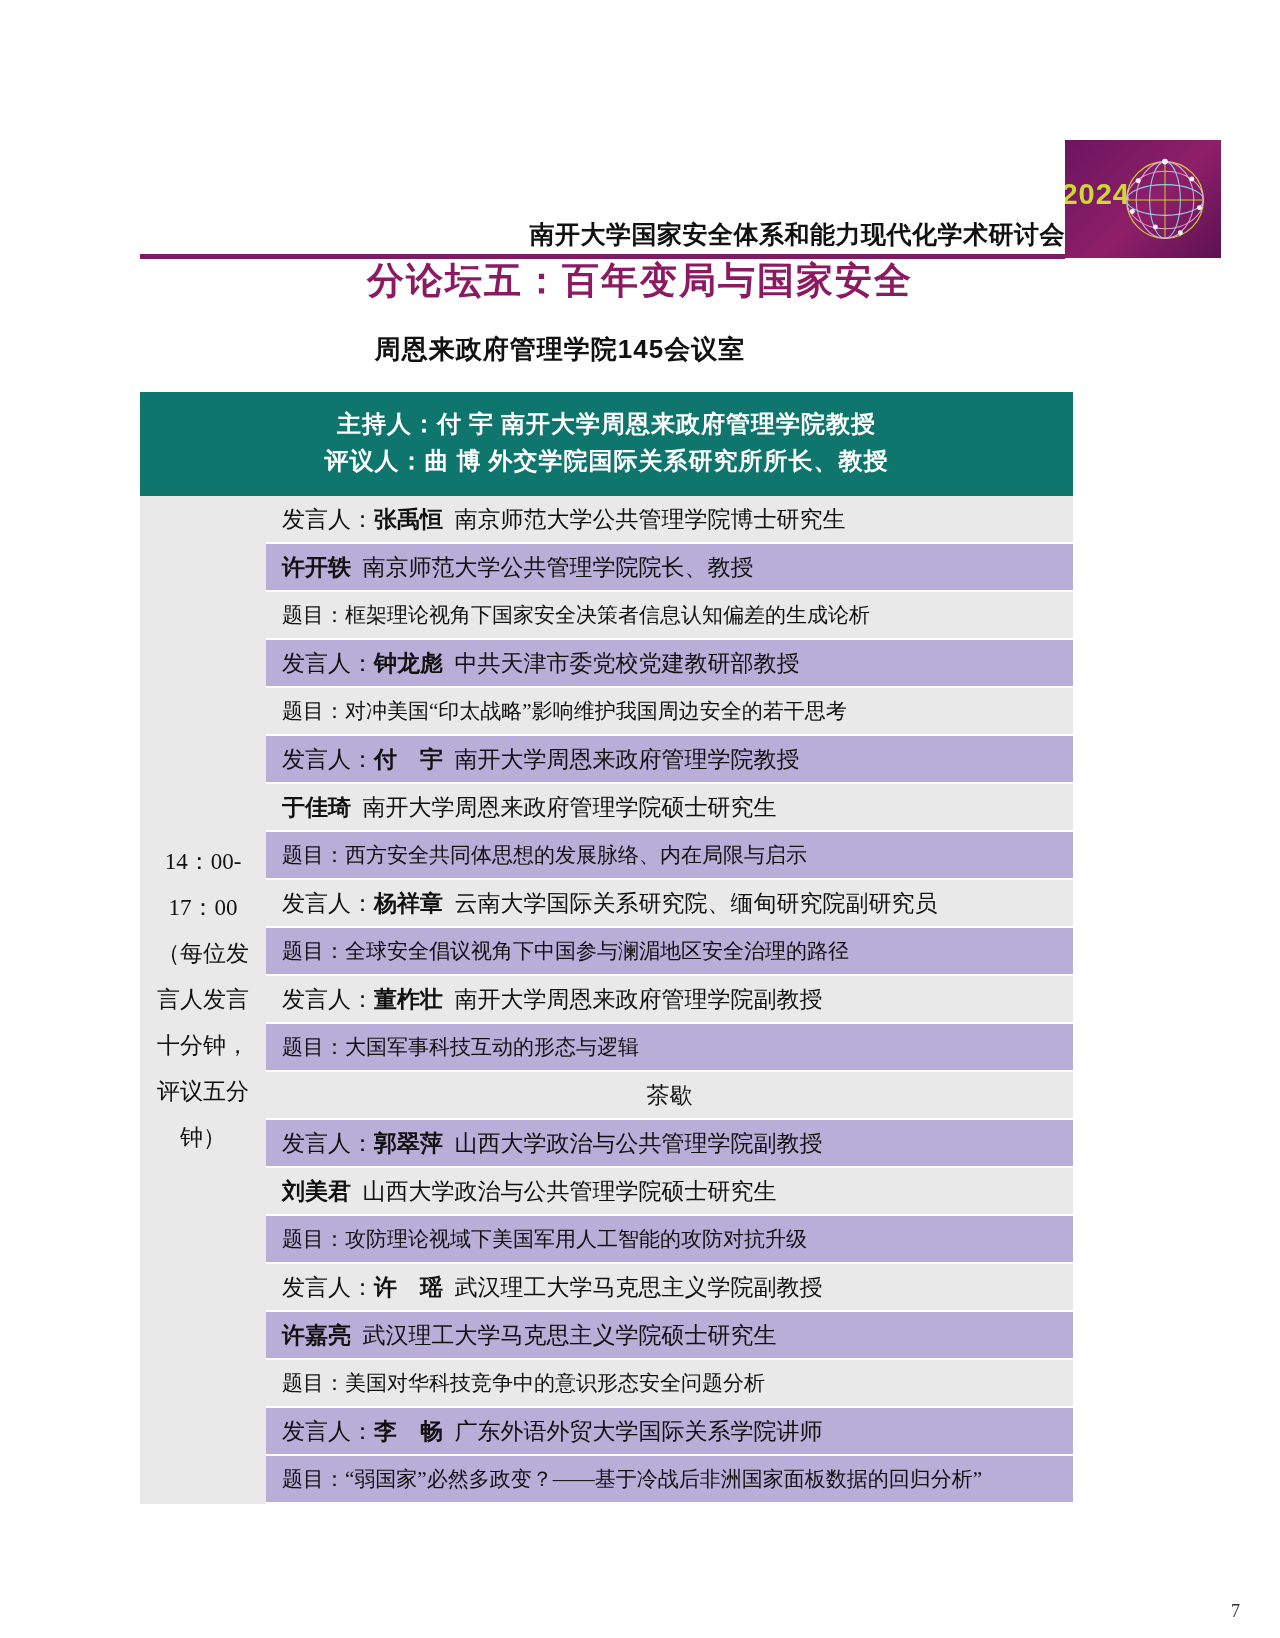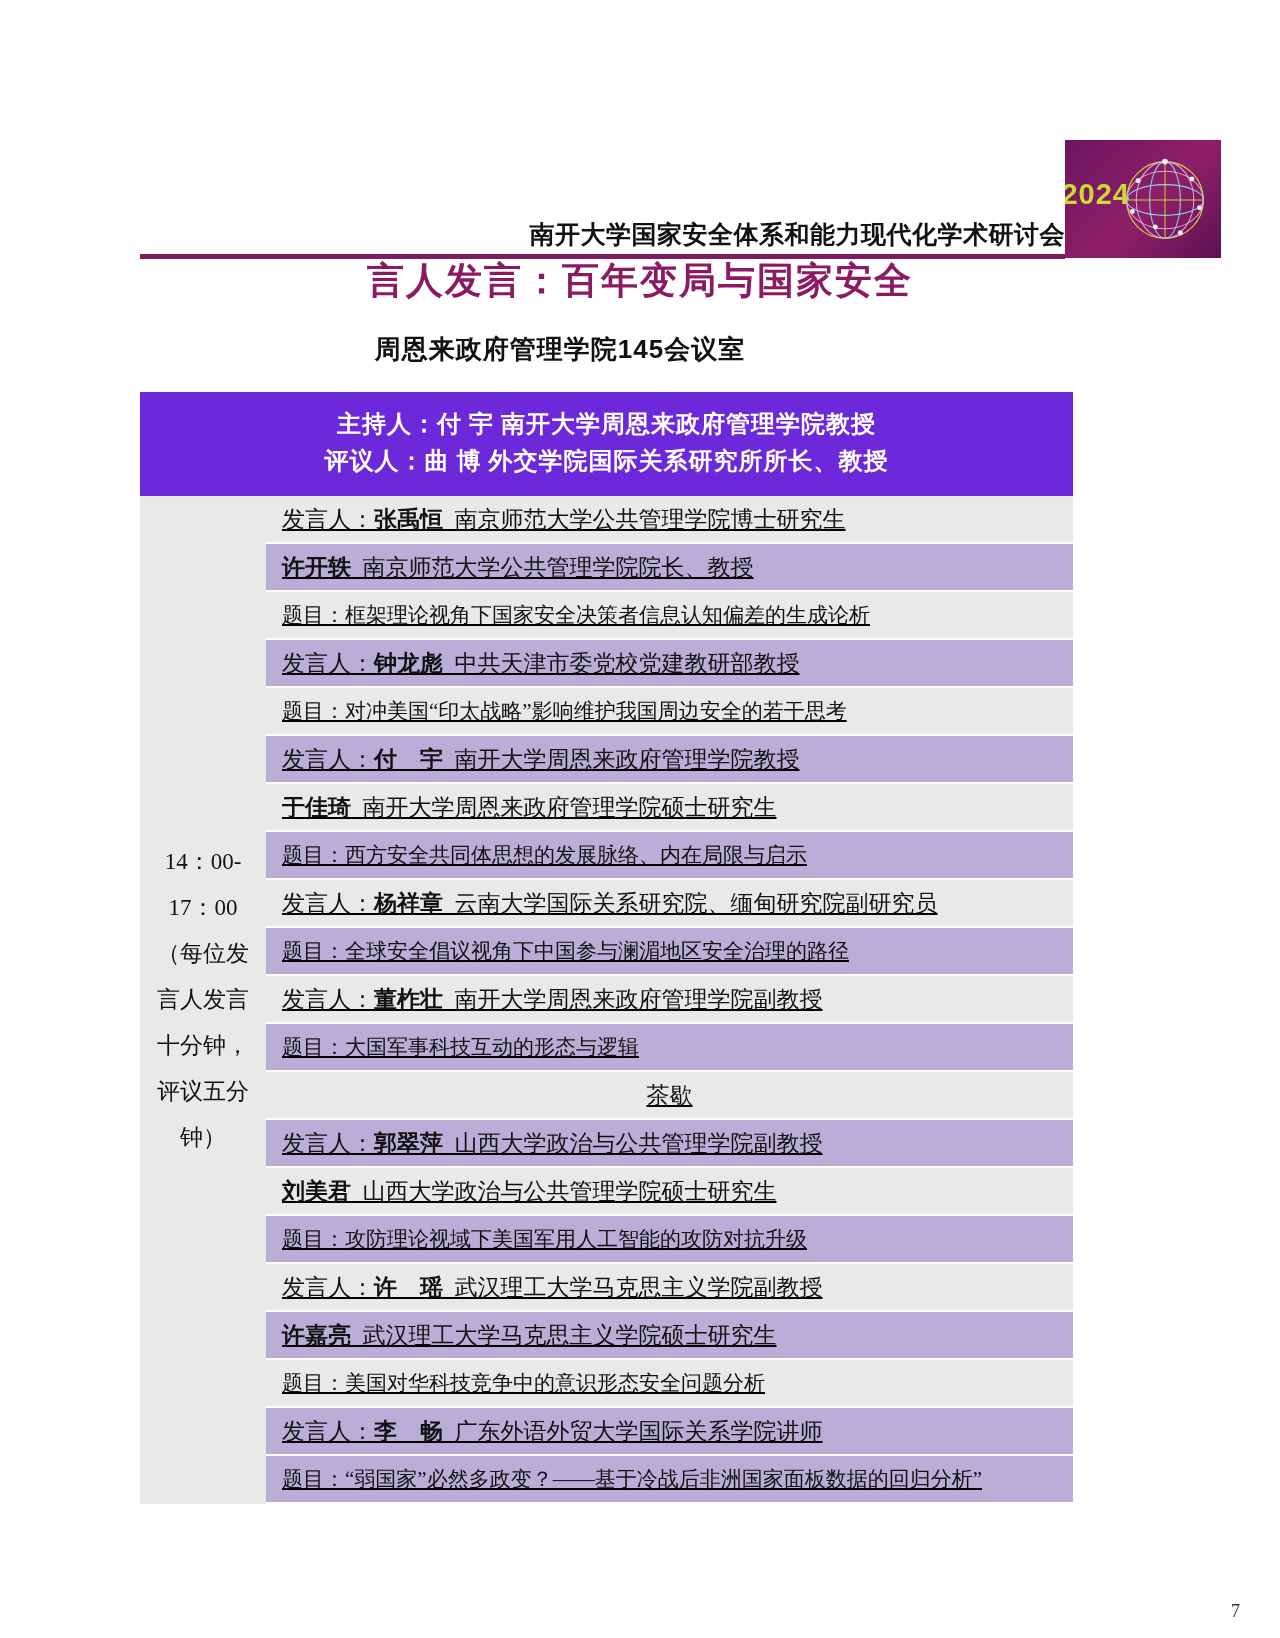--- a/index.html
+++ b/index.html
@@ -98,21 +98,21 @@
   }
 
   
   .table-wrap {
     position: absolute;
     left: 140px;
     top: 392px;
     width: 933px;
   }
   .chair-band {
-    background: #6d28d9;
+    background: #0f766e;
     color: #ffffff;
     padding: 14px 0 16px 0;
     text-align: center;
     line-height: 1.55;
   }
   .chair-line {
     font-family: "Liberation Serif", serif;
     font-weight: bold;
     font-size: 24px;
     letter-spacing: 1px;
@@ -138,21 +138,20 @@
     font-size: 23px;
     color: #111;
     line-height: 2.0;
     text-align: center;
     white-space: nowrap;
   }
   .rows-col {
     flex: 1 1 auto;
     display: flex;
     flex-direction: column;
-    text-decoration: underline;
   }
   .row {
     height: 46px;
     display: flex;
     align-items: center;
     margin-bottom: 2px;
     box-sizing: border-box;
     padding: 0 16px;
   }
   .row.light { background: #e9e9ea; }
@@ -204,21 +203,21 @@
       <circle cx="78" cy="28" r="2.6" fill="#f2f2f2"></circle>
       <circle cx="22" cy="30" r="2.6" fill="#f2f2f2"></circle>
       <circle cx="86" cy="58" r="2.6" fill="#f2f2f2"></circle>
       <circle cx="16" cy="62" r="2.6" fill="#f2f2f2"></circle>
       <circle cx="40" cy="78" r="2.6" fill="#f2f2f2"></circle>
       <circle cx="66" cy="84" r="2.6" fill="#f2f2f2"></circle>
     </svg>
   </div>
 </div>
 
-<div class="doc-title">言人发言：百年变局与国家安全</div>
+<div class="doc-title">分论坛五：百年变局与国家安全</div>
 <div class="doc-subtitle">周恩来政府管理学院145会议室</div>
 
 <div class="table-wrap">
 
   <div class="chair-band">
     <div class="chair-line">主持人：付 宇  南开大学周恩来政府管理学院教授</div>
     <div class="chair-line">评议人：曲 博  外交学院国际关系研究所所长、教授</div>
   </div>
 
   <div class="body-grid">

